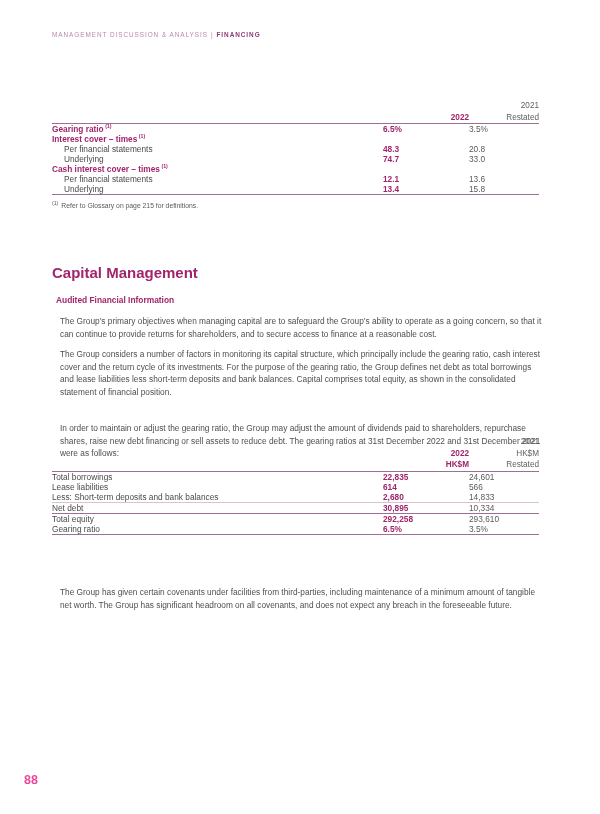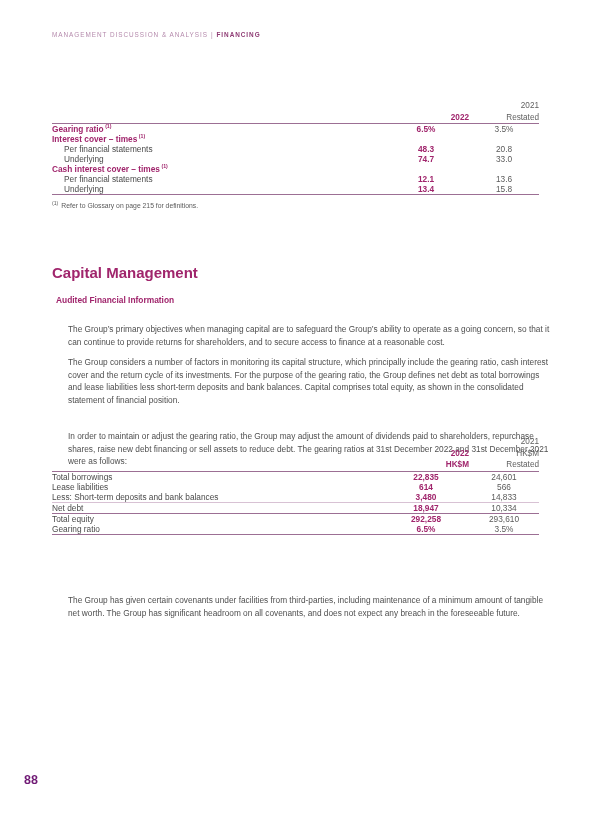--- a/index.html
+++ b/index.html
@@ -98,21 +98,21 @@
   }
   td.lbl.accent {
     color: #a0256c;
     font-weight: bold;
   }
   td.lbl.indent { padding-left: 12px; }
 
   td.num {
     font-size: 8.3px;
     line-height: 10px;
-    text-align: center;
+    text-align: left;
     padding: 4.2px 1px 4.2px 0;
     white-space: nowrap;
   }
   td.num.y1 { color: #a0256c; font-weight: bold; }
   td.num.y2 { color: #5a5a5a; }
 
   sup.fn {
     font-size: 5.2px;
     vertical-align: super;
     line-height: 0;
@@ -140,35 +140,35 @@
     font-size: 8.4px;
     line-height: 11px;
     font-weight: bold;
     color: #a0256c;
     margin: 4px;
   }
   p.body {
     font-size: 8.3px;
     line-height: 12.6px;
     color: #4f4f4f;
-    margin: 16px;
+    margin: 8px;
     text-align: left;
   }
 
   
   .blk { position: absolute; left: 52px; width: 487px; }
 
   
   .folio {
     position: absolute;
     left: 24px;
     top: 773px;
     font-size: 12.5px;
     font-weight: bold;
-    color: #701a75;
+    color: #ec4899;
   }
 </style>
 </head>
 <body>
 
 <div class="page">
 
   <div class="running-header">
     <span class="rh-section">MANAGEMENT DISCUSSION &amp; ANALYSIS</span><span class="rh-sep">|</span><span class="rh-sub">FINANCING</span>
   </div>
@@ -272,26 +272,26 @@
           <td class="num y1">22,835</td>
           <td class="num y2">24,601</td>
         </tr>
         <tr>
           <td class="lbl">Lease liabilities</td>
           <td class="num y1">614</td>
           <td class="num y2">566</td>
         </tr>
         <tr>
           <td class="lbl">Less: Short-term deposits and bank balances</td>
-          <td class="num y1">3,480</td>
+          <td class="num y1">2,680</td>
           <td class="num y2">14,833</td>
         </tr>
         <tr class="rule-sub">
           <td class="lbl">Net debt</td>
-          <td class="num y1">18,947</td>
+          <td class="num y1">30,895</td>
           <td class="num y2">10,334</td>
         </tr>
         <tr class="rule-strong">
           <td class="lbl">Total equity</td>
           <td class="num y1">292,258</td>
           <td class="num y2">293,610</td>
         </tr>
         <tr class="rule-bottom">
           <td class="lbl">Gearing ratio</td>
           <td class="num y1">6.5%</td>

